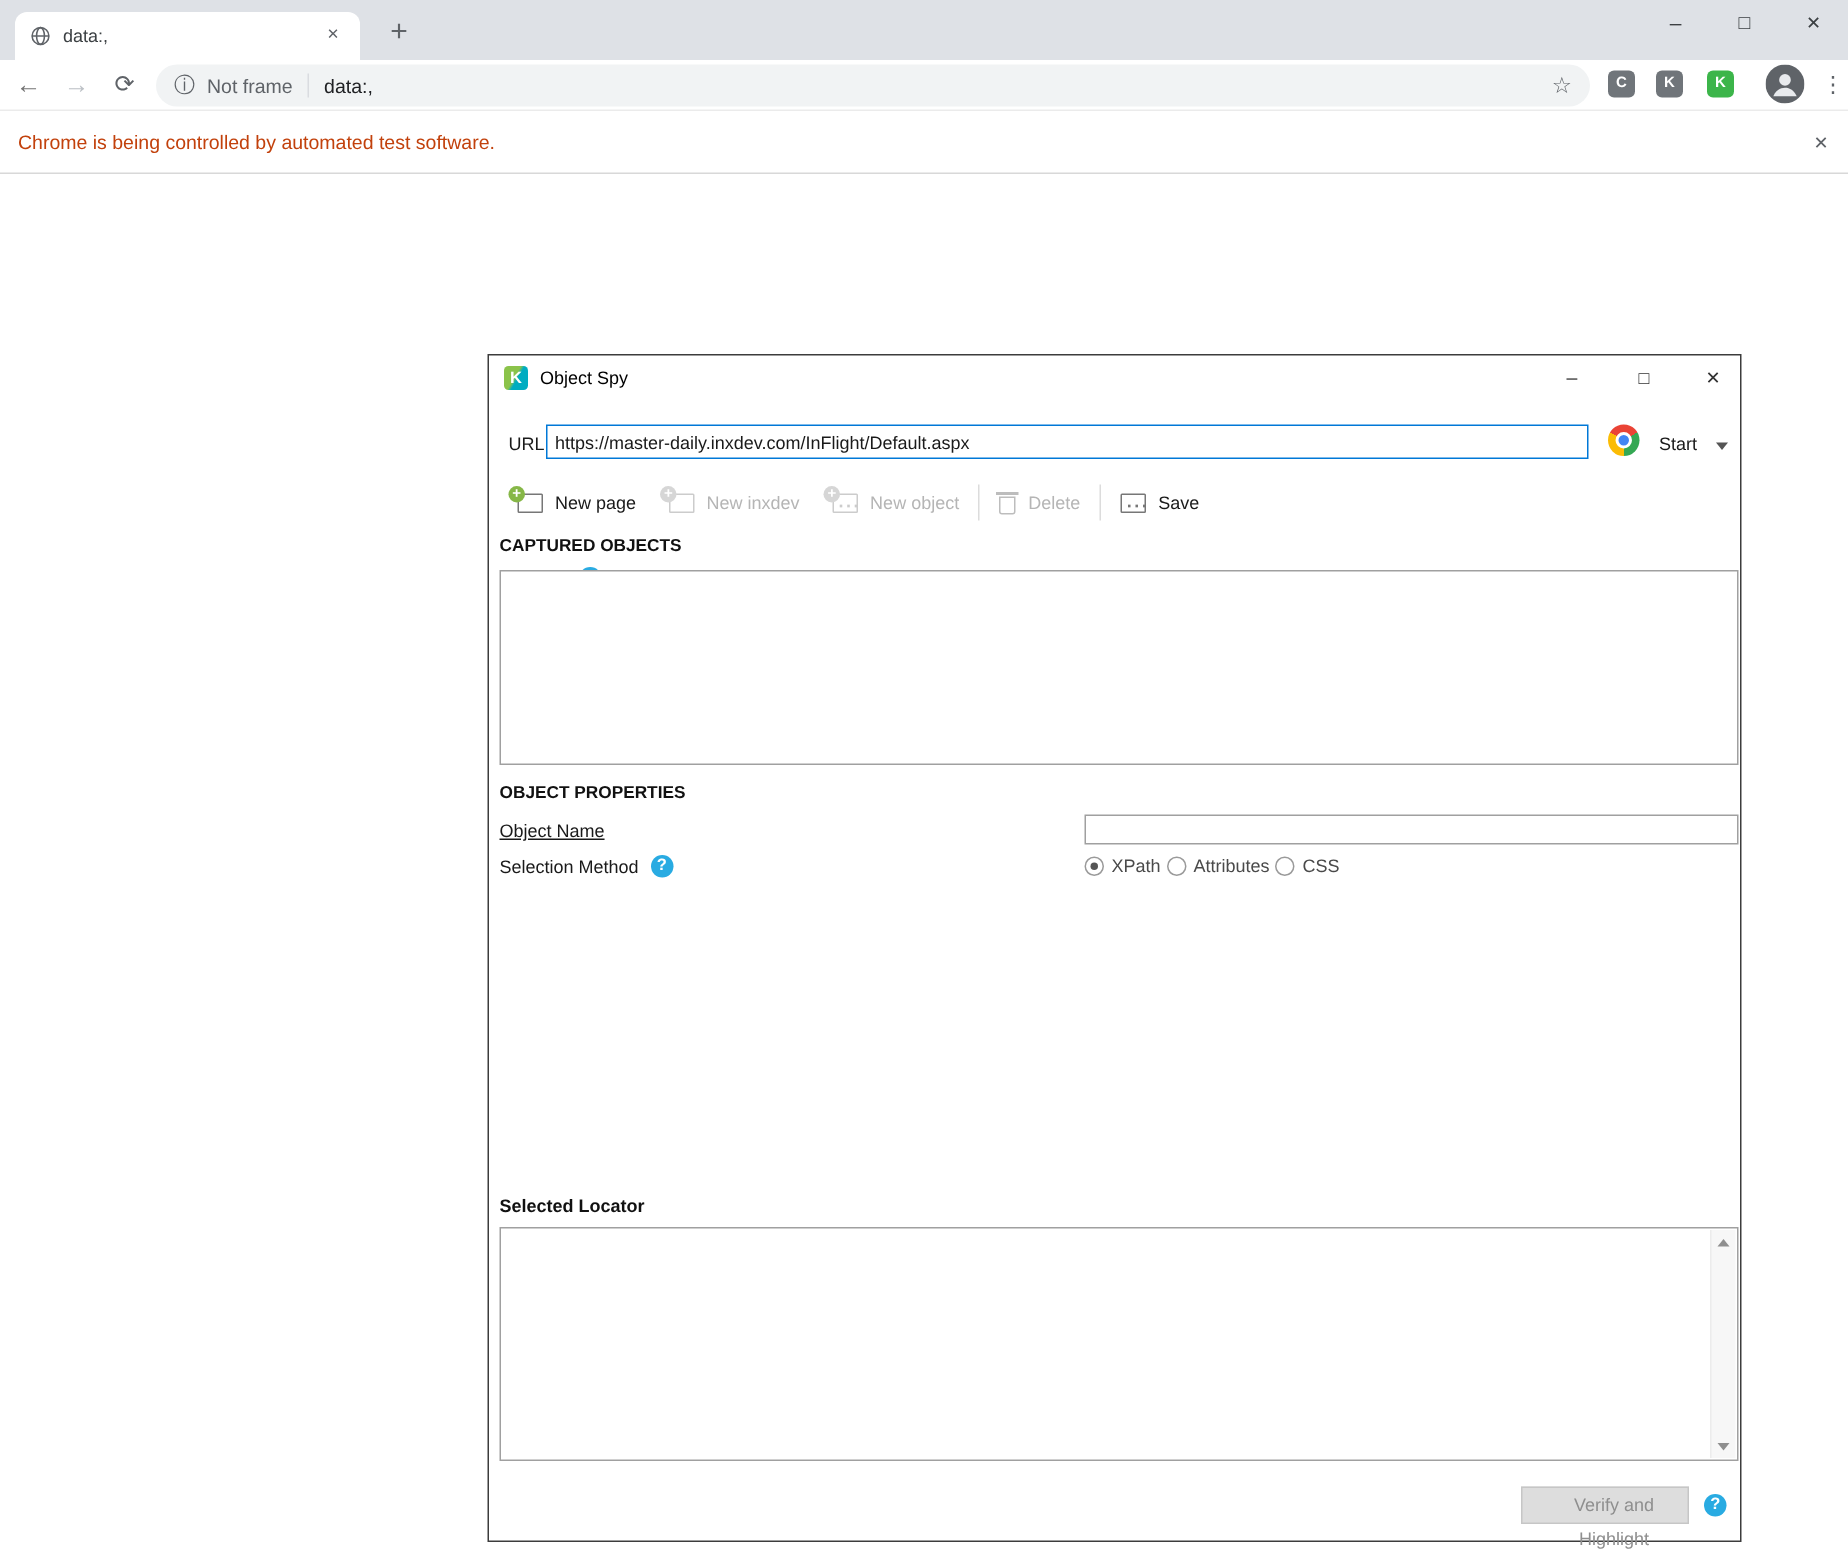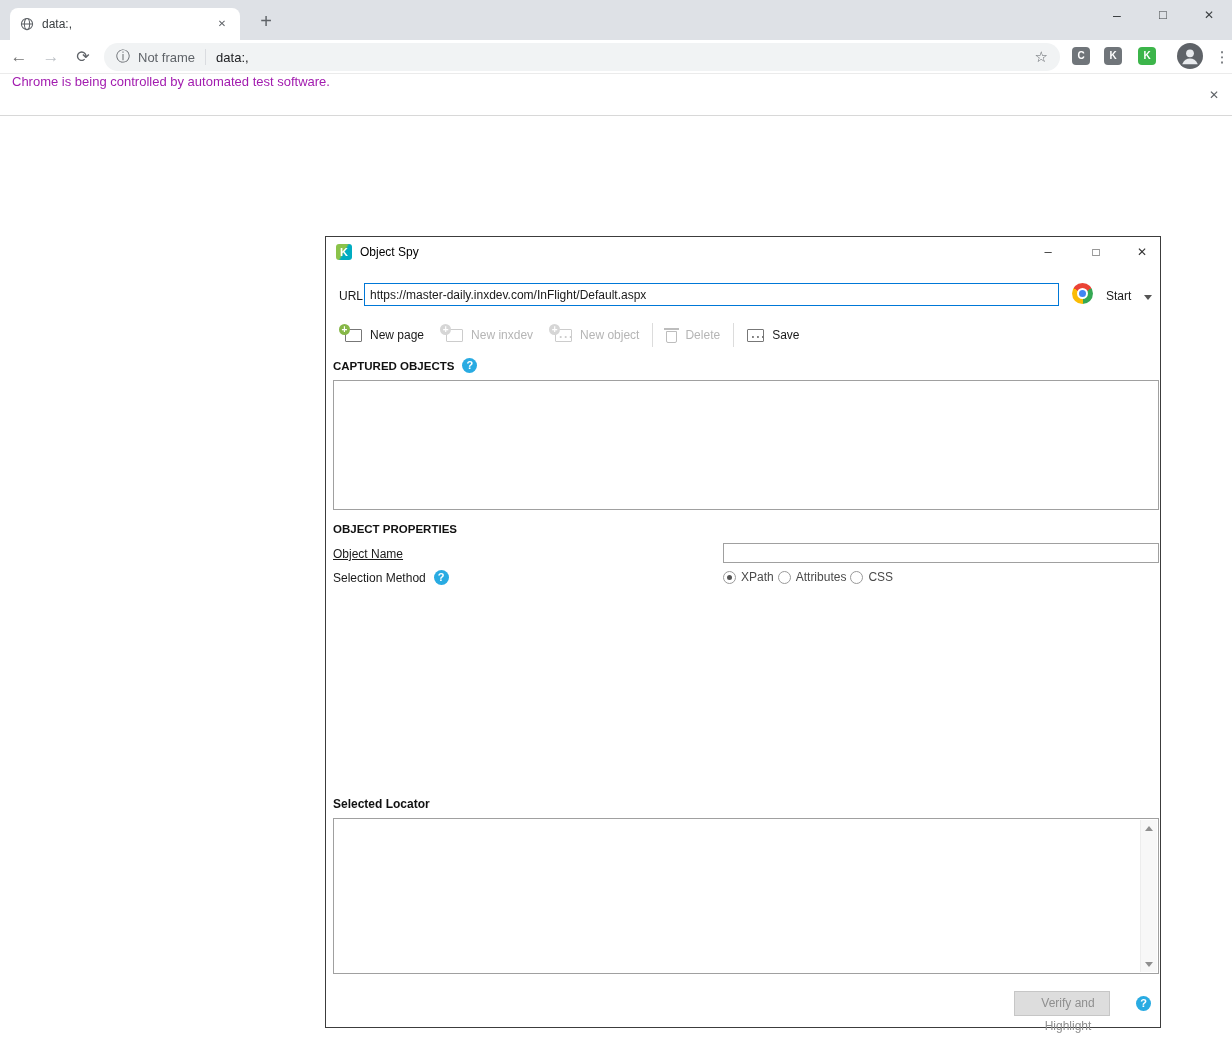--- a/index.html
+++ b/index.html
@@ -59,21 +59,21 @@
   .ext-k { left:1104px; }
   .ext-green { left:1138px; background:#3cb54a; }
   .ext-green::before { content:"K"; }
   .avatar { position:absolute; left:1177px; top:3px; width:26px; height:26px; }
   .menu-dots { position:absolute; left:1212px; top:0; width:20px; height:33px; text-align:center; line-height:33px; color:#5f6368; font-size:15px; }
   .menu-dots::before { content:"\22EE"; }
 
   .infobar {
     position:absolute; top:73px; left:0; width:1232px; height:43px; background:#ffffff;
     border-top:1px solid #ebebeb; border-bottom:1px solid #d8d8d8;
-    display:flex; align-items:flex-start; padding:0 12px; font-size:13px; color:#a21caf;
+    display:flex; align-items:center; padding:0 12px; font-size:13px; color:#c2410c;
   }
   .ib-close { position:absolute; right:10px; top:13px; width:16px; height:16px; text-align:center; line-height:16px; color:#5f6368; font-size:12px; }
   .ib-close::before { content:"\2715"; }
 
   
   .dialog {
     position:absolute; left:325px; top:236px; width:836px; height:792px;
     background:#ffffff; border:1px solid #3c3c3c; font-size:12px; color:#1a1a1a;
   }
   .d-titlebar { position:relative; height:30px; }
@@ -148,21 +148,21 @@
   .pt-row:nth-child(even) { background:#f2f2f2; }
 
   .locator-box { position:absolute; left:7px; top:581px; width:826px; height:156px; border:1px solid #a0a0a0; background:#ffffff; }
   .sb { position:absolute; top:1px; right:1px; bottom:1px; width:17px; background:#f7f7f7; border-left:1px solid #ececec; }
   .sb-up, .sb-dn { position:absolute; left:0; width:16px; height:17px; }
   .sb-up { top:0; } .sb-dn { bottom:0; }
   .sb-up::before { content:""; position:absolute; left:4px; top:6px; border:4px solid transparent; border-bottom:5px solid #8f8f8f; border-top:none; }
   .sb-dn::before { content:""; position:absolute; left:4px; top:7px; border:4px solid transparent; border-top:5px solid #8f8f8f; border-bottom:none; }
 
   .verify-btn {
-    position:absolute; left:688px; top:754px; width:96px; height:25px;
+    position:absolute; left:688px; top:754px; width:112px; height:25px;
     background:#dddddd; border:1px solid #c6c6c6; color:#8f8f8f; font-size:12px;
     text-align:center; line-height:23px;padding-left:12px;
   }
   .verify-help { position:absolute; left:810px; top:759px; }
 
   svg { display:block; }
 </style>
 </head>
 <body>
 
@@ -254,21 +254,21 @@
       <span class="trash"></span>
       <span>Delete</span>
     </div>
     <span class="tsep"></span>
     <div class="tb">
       <span class="doc dots"></span>
       <span>Save</span>
     </div>
   </div>
 
-  <div class="section-heading" style="top:121px;">
+  <div class="section-heading" style="top:121px;flex-direction:column;">
     <span>CAPTURED OBJECTS</span>
     <span class="help"></span>
   </div>
   <div class="captured-box"></div>
 
   <div class="section-heading" style="top:286px;">
     <span>OBJECT PROPERTIES</span>
   </div>
 
   <span class="obj-name-label">Object Name</span>

